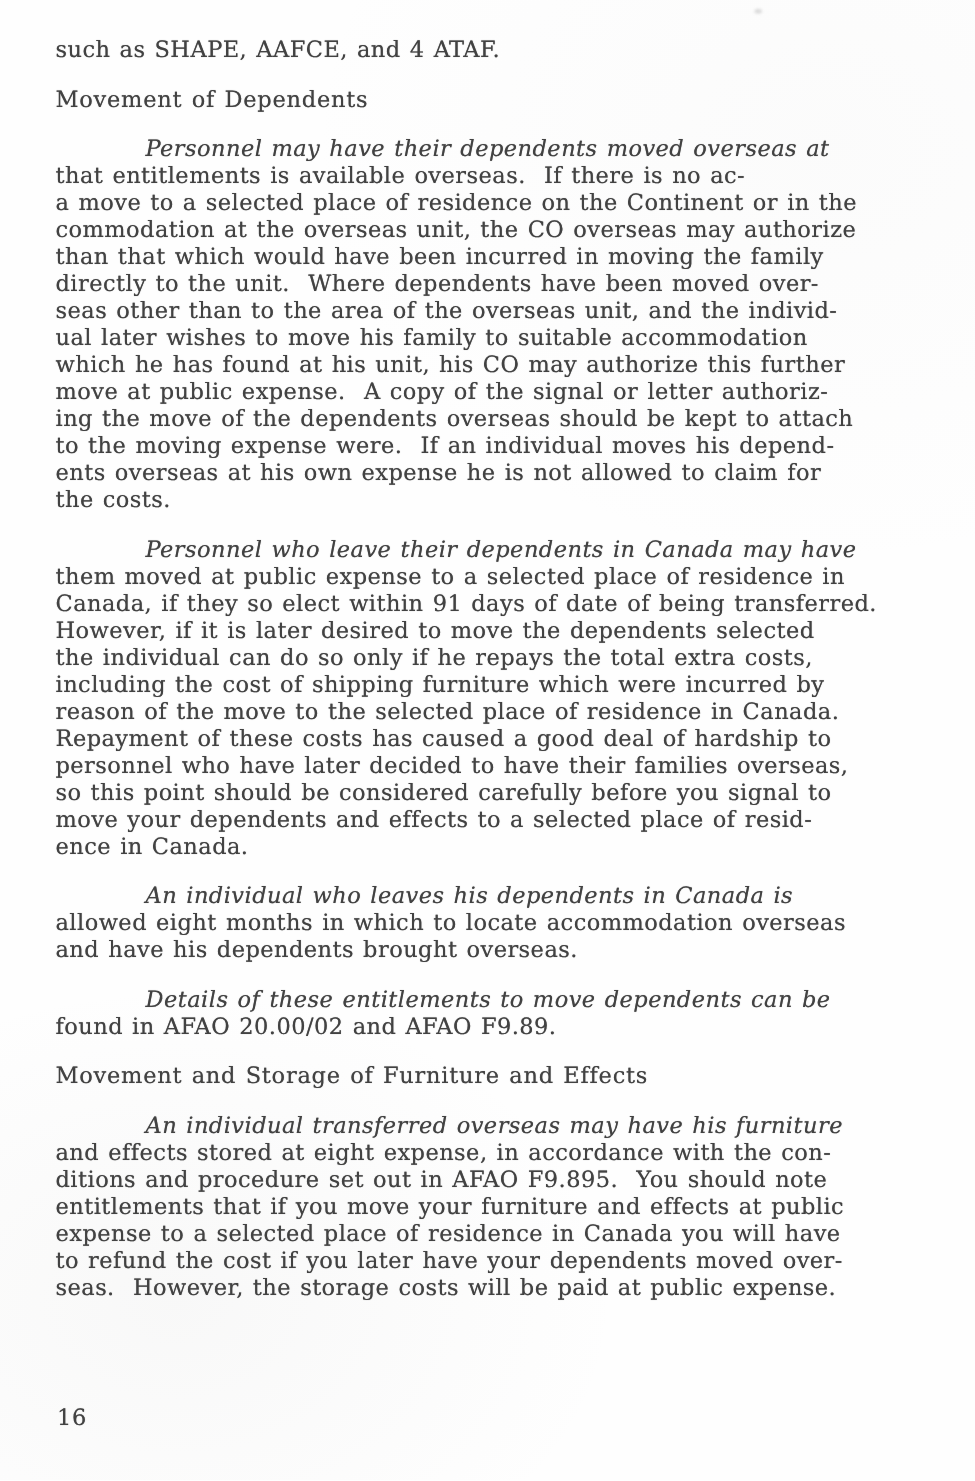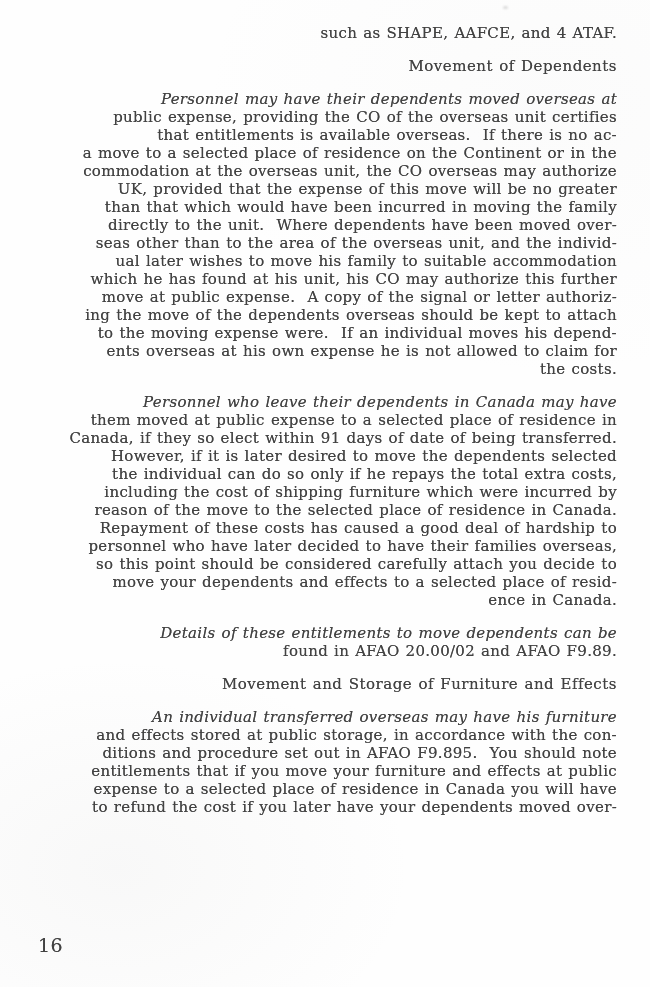--- a/index.html
+++ b/index.html
@@ -27,21 +27,20 @@
     pointer-events: none;
   }
   .text-column {
     position: absolute;
     left: 37px;
     top: 24px;
     width: 580px;
   }
   .block {
     margin: 0 0 15px 0;
-    text-align: right;
   }
   .line {
     height: 18px;
     line-height: 18px;
     font-size: 15px;
     letter-spacing: 0.3px;
     word-spacing: 1px;
     white-space: pre;
     text-shadow: 0 0 0.5px rgba(70,70,70,0.75);
   }
@@ -49,21 +48,21 @@
     padding-left: 60px;
     font-style: italic;
   }
   .block.heading .line {
     letter-spacing: 0.5px;
   }
   .page-number {
     position: absolute;
     left: 38px;
     top: 936px;
-    font-size: 19px;
+    font-size: 15px;
     line-height: 18px;
     letter-spacing: 0.5px;
     text-shadow: 0 0 0.5px rgba(70,70,70,0.75);
   }
   .scan-speck {
     position: absolute;
     border-radius: 50%;
     background: rgba(150,150,148,0.35);
     filter: blur(1px);
   }
@@ -74,25 +73,23 @@
 <div class="page">
   <div class="text-column">
       <div class="block paragraph">
         <div class="line">such as SHAPE, AAFCE, and 4 ATAF.</div>
       </div>
       <div class="block heading">
         <div class="line">Movement of Dependents</div>
       </div>
       <div class="block paragraph indented">
         <div class="line">Personnel may have their dependents moved overseas at</div>
-        <div class="line">public expense, providing the CO of the overseas unit certifies</div>
         <div class="line">that entitlements is available overseas.  If there is no ac-</div>
         <div class="line">a move to a selected place of residence on the Continent or in the</div>
         <div class="line">commodation at the overseas unit, the CO overseas may authorize</div>
-        <div class="line">UK, provided that the expense of this move will be no greater</div>
         <div class="line">than that which would have been incurred in moving the family</div>
         <div class="line">directly to the unit.  Where dependents have been moved over-</div>
         <div class="line">seas other than to the area of the overseas unit, and the individ-</div>
         <div class="line">ual later wishes to move his family to suitable accommodation</div>
         <div class="line">which he has found at his unit, his CO may authorize this further</div>
         <div class="line">move at public expense.  A copy of the signal or letter authoriz-</div>
         <div class="line">ing the move of the dependents overseas should be kept to attach</div>
         <div class="line">to the moving expense were.  If an individual moves his depend-</div>
         <div class="line">ents overseas at his own expense he is not allowed to claim for</div>
         <div class="line">the costs.</div>
@@ -100,35 +97,41 @@
       <div class="block paragraph indented">
         <div class="line">Personnel who leave their dependents in Canada may have</div>
         <div class="line">them moved at public expense to a selected place of residence in</div>
         <div class="line">Canada, if they so elect within 91 days of date of being transferred.</div>
         <div class="line">However, if it is later desired to move the dependents selected</div>
         <div class="line">the individual can do so only if he repays the total extra costs,</div>
         <div class="line">including the cost of shipping furniture which were incurred by</div>
         <div class="line">reason of the move to the selected place of residence in Canada.</div>
         <div class="line">Repayment of these costs has caused a good deal of hardship to</div>
         <div class="line">personnel who have later decided to have their families overseas,</div>
-        <div class="line">so this point should be considered carefully attach you decide to</div>
+        <div class="line">so this point should be considered carefully before you signal to</div>
         <div class="line">move your dependents and effects to a selected place of resid-</div>
         <div class="line">ence in Canada.</div>
+      </div>
+      <div class="block paragraph indented">
+        <div class="line">An individual who leaves his dependents in Canada is</div>
+        <div class="line">allowed eight months in which to locate accommodation overseas</div>
+        <div class="line">and have his dependents brought overseas.</div>
       </div>
       <div class="block paragraph indented">
         <div class="line">Details of these entitlements to move dependents can be</div>
         <div class="line">found in AFAO 20.00/02 and AFAO F9.89.</div>
       </div>
       <div class="block heading">
         <div class="line">Movement and Storage of Furniture and Effects</div>
       </div>
       <div class="block paragraph indented">
         <div class="line">An individual transferred overseas may have his furniture</div>
-        <div class="line">and effects stored at public storage, in accordance with the con-</div>
+        <div class="line">and effects stored at eight expense, in accordance with the con-</div>
         <div class="line">ditions and procedure set out in AFAO F9.895.  You should note</div>
         <div class="line">entitlements that if you move your furniture and effects at public</div>
         <div class="line">expense to a selected place of residence in Canada you will have</div>
         <div class="line">to refund the cost if you later have your dependents moved over-</div>
+        <div class="line">seas.  However, the storage costs will be paid at public expense.</div>
       </div>
     </div>
   <div class="page-number">16</div>
   <div class="scan-speck" style="left:503px; top:6px; width:5px; height:3px;"></div>
 </div>
 
 </body></html>

